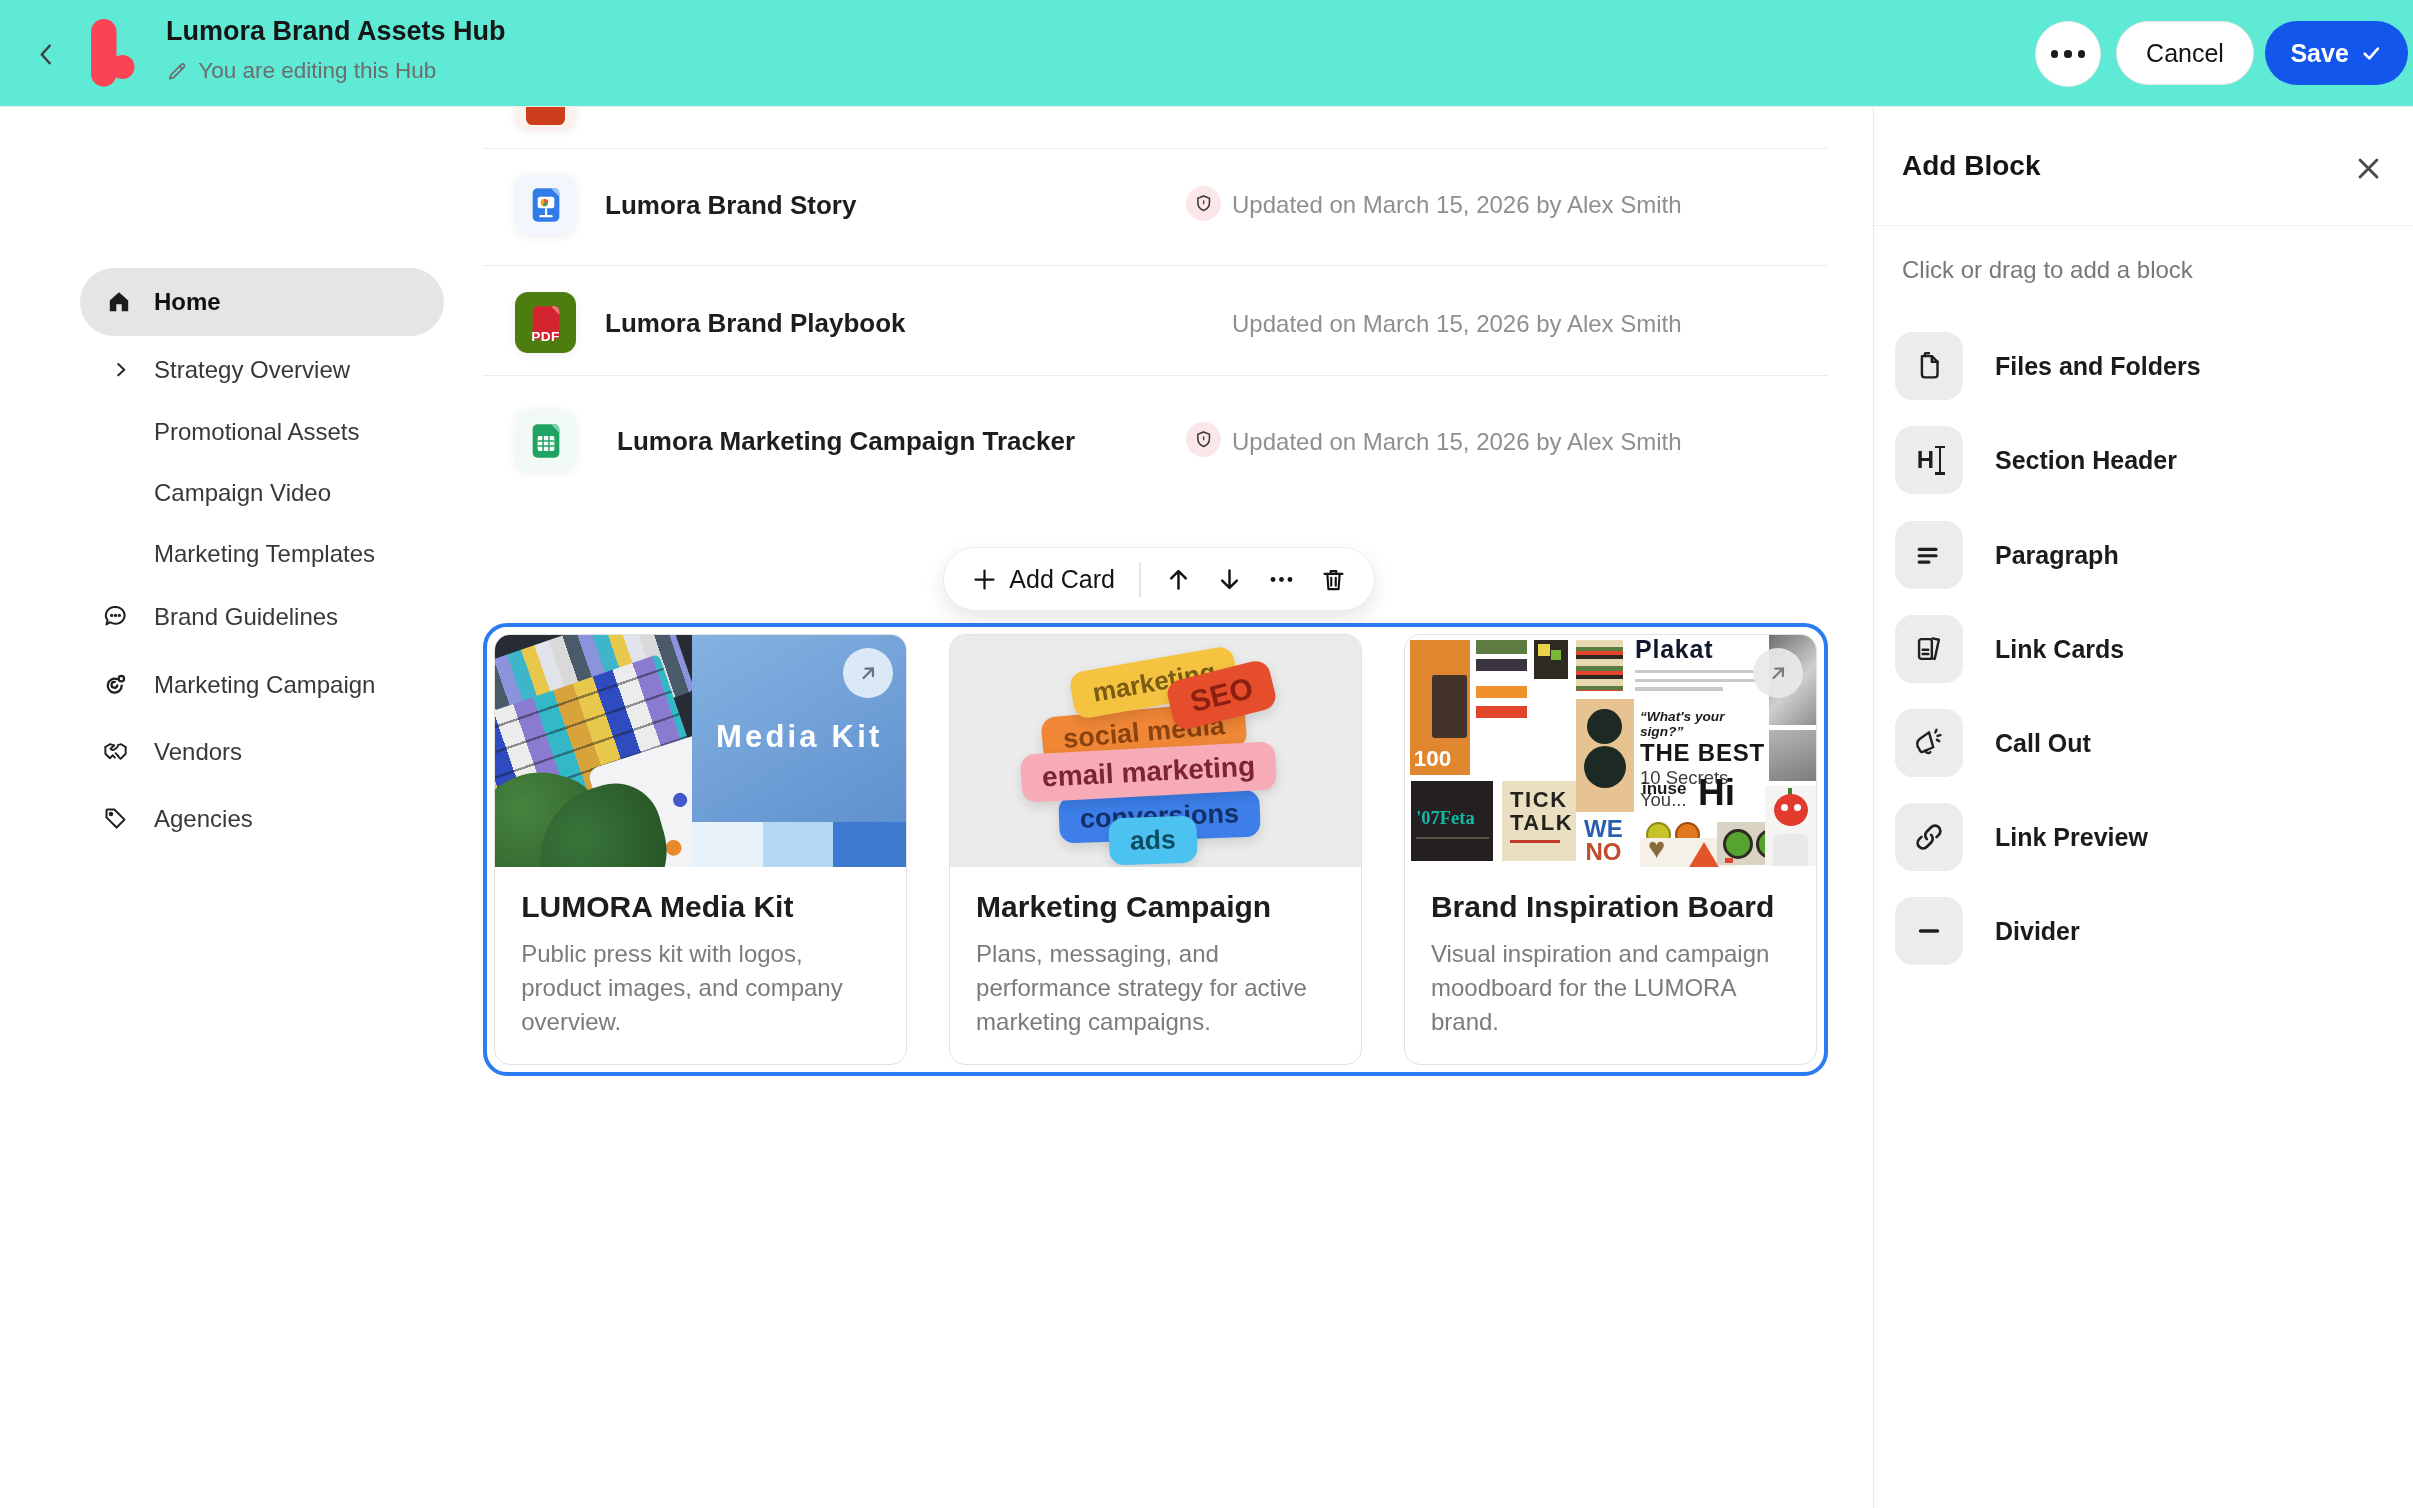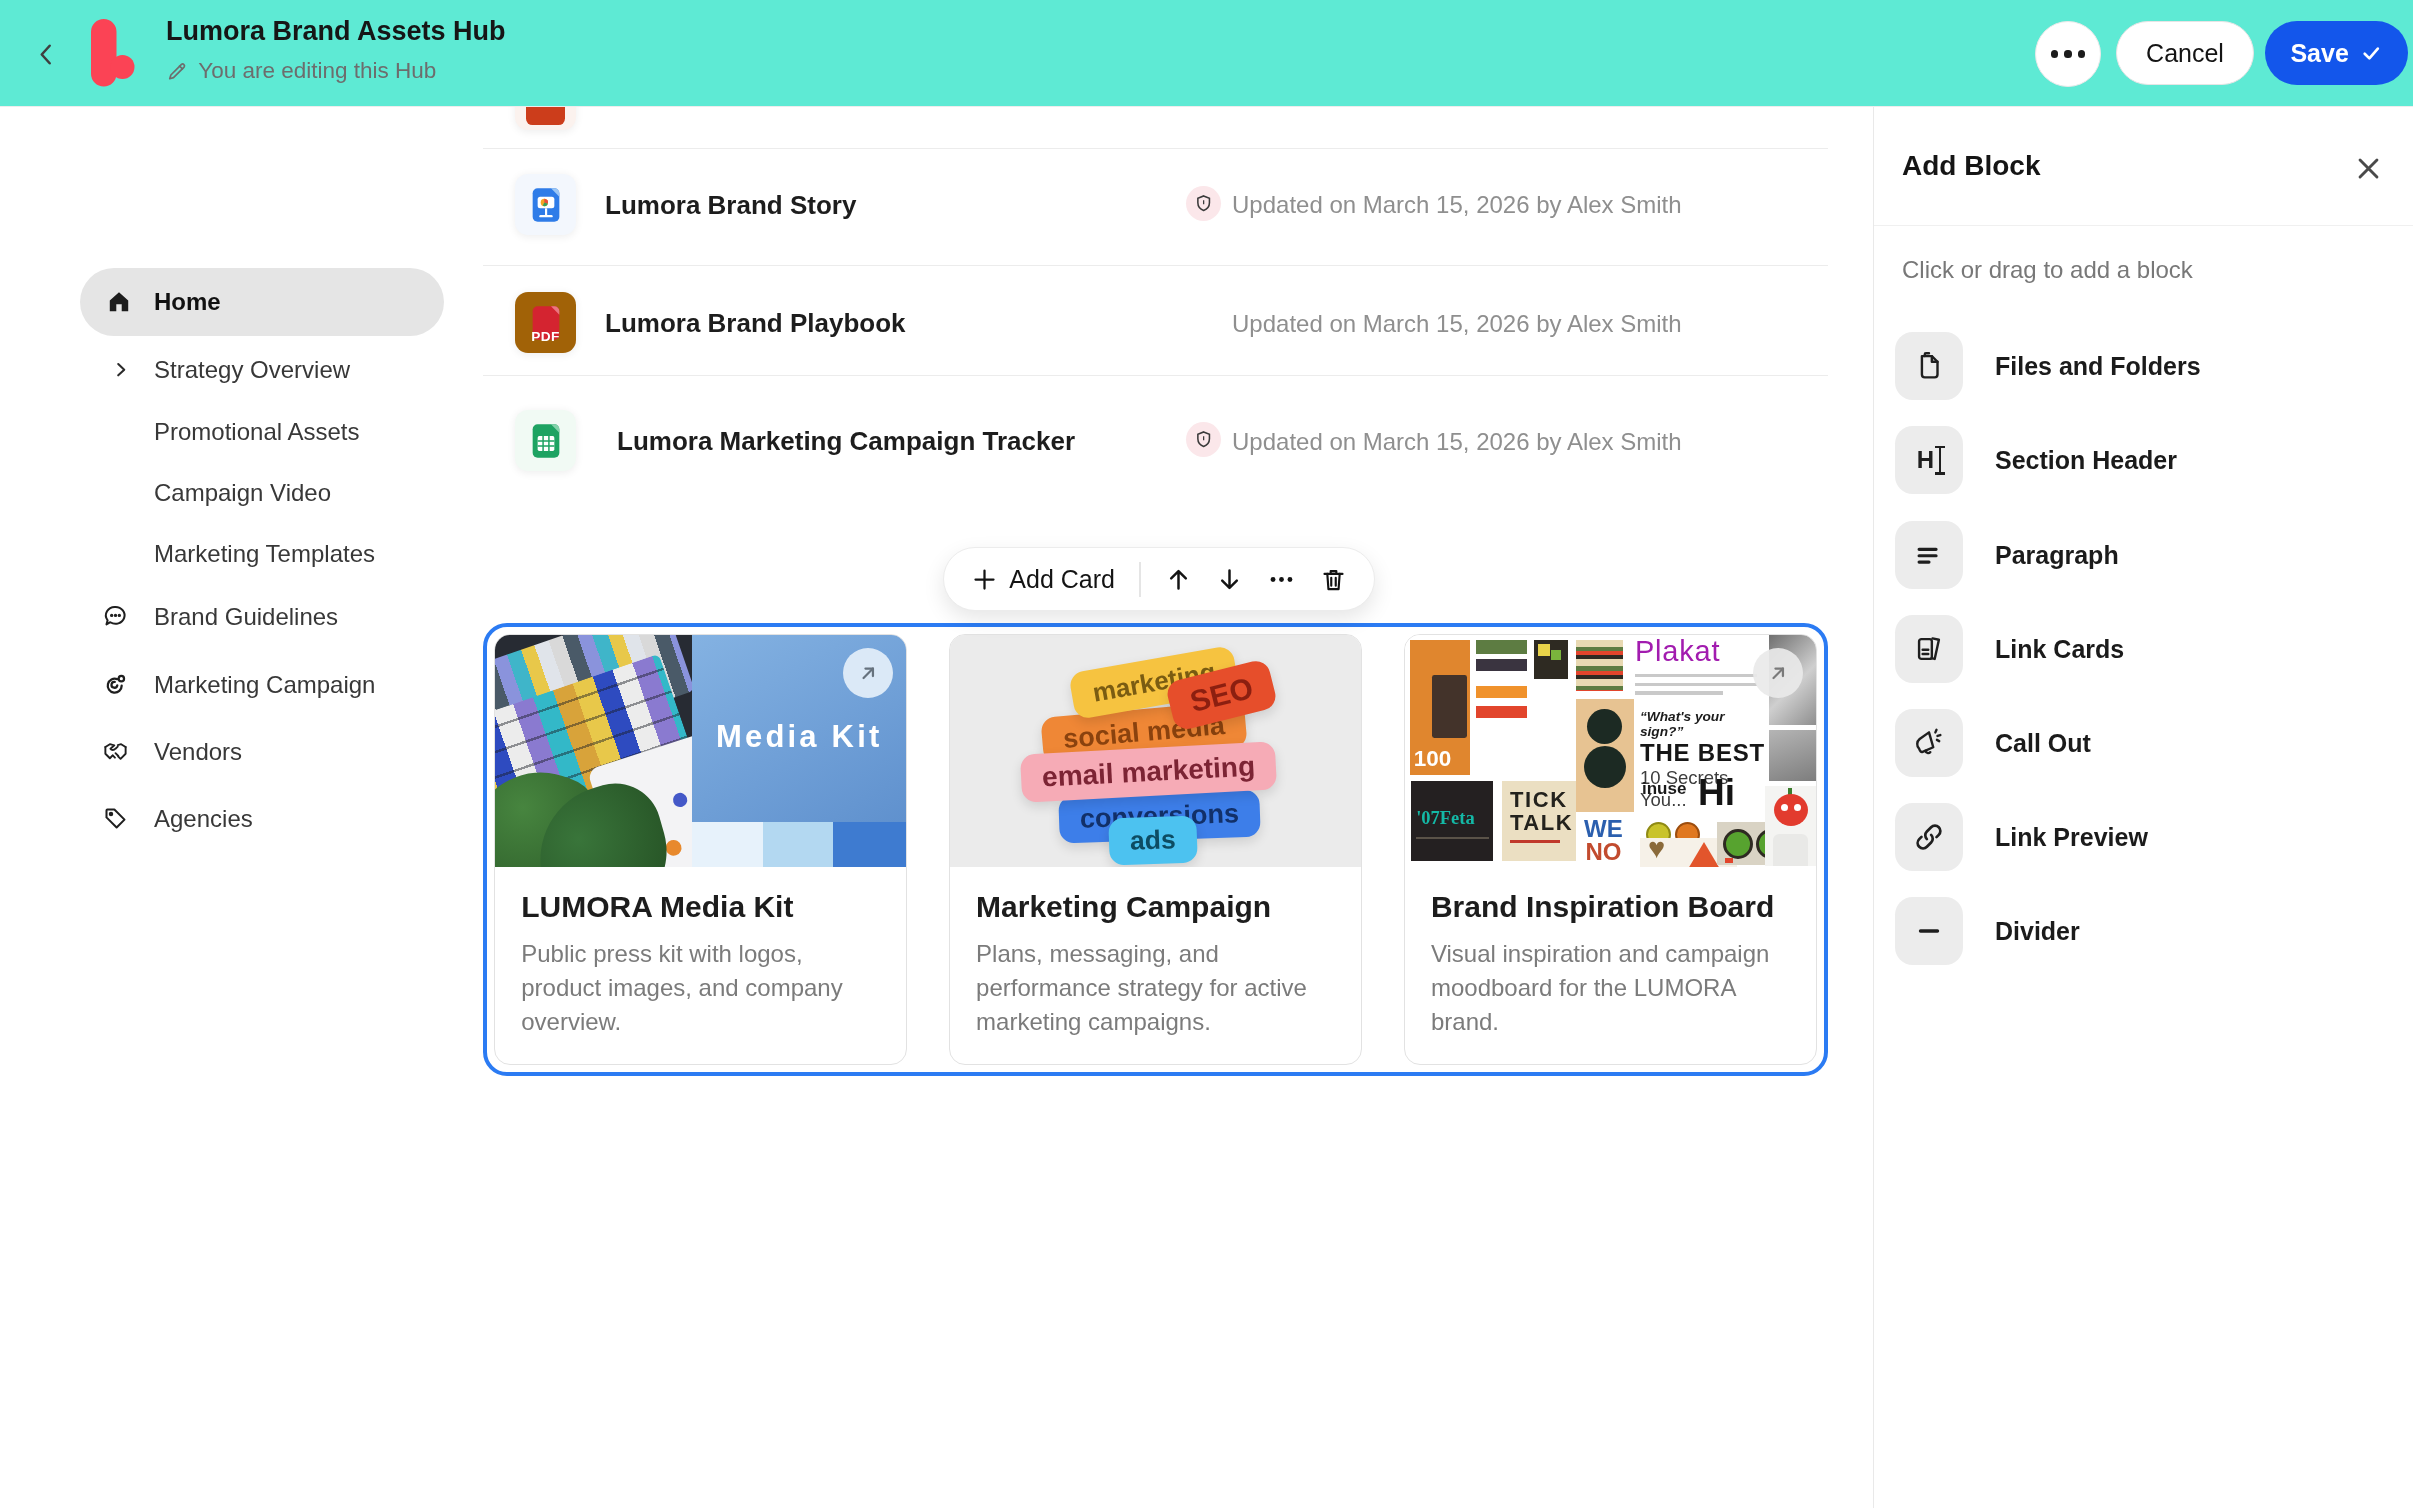--- a/index.html
+++ b/index.html
@@ -87,21 +87,21 @@
     font-size:31px;font-weight:700;letter-spacing:3.2px;}
   .mk-strip{position:absolute;left:0;right:0;bottom:0;height:45px;display:flex;}
   .mk-strip i{display:block;height:100%;}
 
   
   .pill{position:absolute;border-radius:14.5px;font-weight:700;white-space:nowrap;
     box-shadow:0 4.8px 11.3px rgba(0,0,0,.12);padding:8px 21px;}
 
   
   .c3t{position:absolute;}
-  .c3-plakat{font-size:29px;font-weight:400;color:#a21caf;letter-spacing:0.8px;}
+  .c3-plakat{font-size:25px;font-weight:700;color:#0f172a;letter-spacing:0.8px;}
   .c3-line{height:3.2px;background:#c9c9c9;margin-top:5.6px;}
   .c3-quote{font-size:13.7px;font-weight:700;font-style:italic;color:#1c1c1c;}
   .c3-best{font-size:24px;font-weight:800;color:#161616;letter-spacing:0.8px;}
   .c3-secrets{font-size:18.5px;color:#3c3c3c;}
   .c3-circle{position:absolute;border-radius:50%;}
 
   
   .panel-border{position:absolute;left:1873px;top:106px;bottom:0;width:0;border-left:1.6px solid #e9e9e9;}
   .panel-title{position:absolute;left:1902px;top:150px;font-size:28px;font-weight:700;color:#151515;}
   .panel-close{position:absolute;left:2351px;top:151px;width:35px;height:35px;display:flex;
@@ -142,21 +142,21 @@
 </div>
 <div class="file-title" style="top:190px;">Lumora Brand Story</div>
 <div class="shield-badge" style="top:186px;">
   <svg width="19.3" height="19.3" viewBox="0 0 20 20" fill="none" stroke="#3a3a3a" stroke-width="1.6">
     <path d="M10 2 l6 2.5 v4.5 c0 4.2 -2.8 6.8 -6 8 c-3.2 -1.2 -6 -3.8 -6 -8 V4.5 z"></path>
     <path d="M10 6.5 v4" stroke-width="1.3"></path>
   </svg>
 </div>
 <div class="file-meta" style="top:191px;">Updated on March 15, 2026 by Alex Smith</div>
 
-<div class="file-tile" style="top:292px;background:#a16207;">
+<div class="file-tile" style="top:292px;background:#4d7c0f;">
   <div style="position:relative;width:40px;height:40px;">
     <svg width="40" height="40" viewBox="0 0 48 48">
       <rect x="8" y="4" width="32" height="40" rx="6" fill="#d42430"></rect>
       <path d="M30 4 l10 10 v-4 a6 6 0 0 0 -6 -6 z" fill="#ea7680"></path>
     </svg>
     <span class="pdf-label">PDF</span>
   </div>
 </div>
 <div class="file-title" style="top:308px;">Lumora Brand Playbook</div>
 <div class="file-meta" style="top:310px;">Updated on March 15, 2026 by Alex Smith</div>

